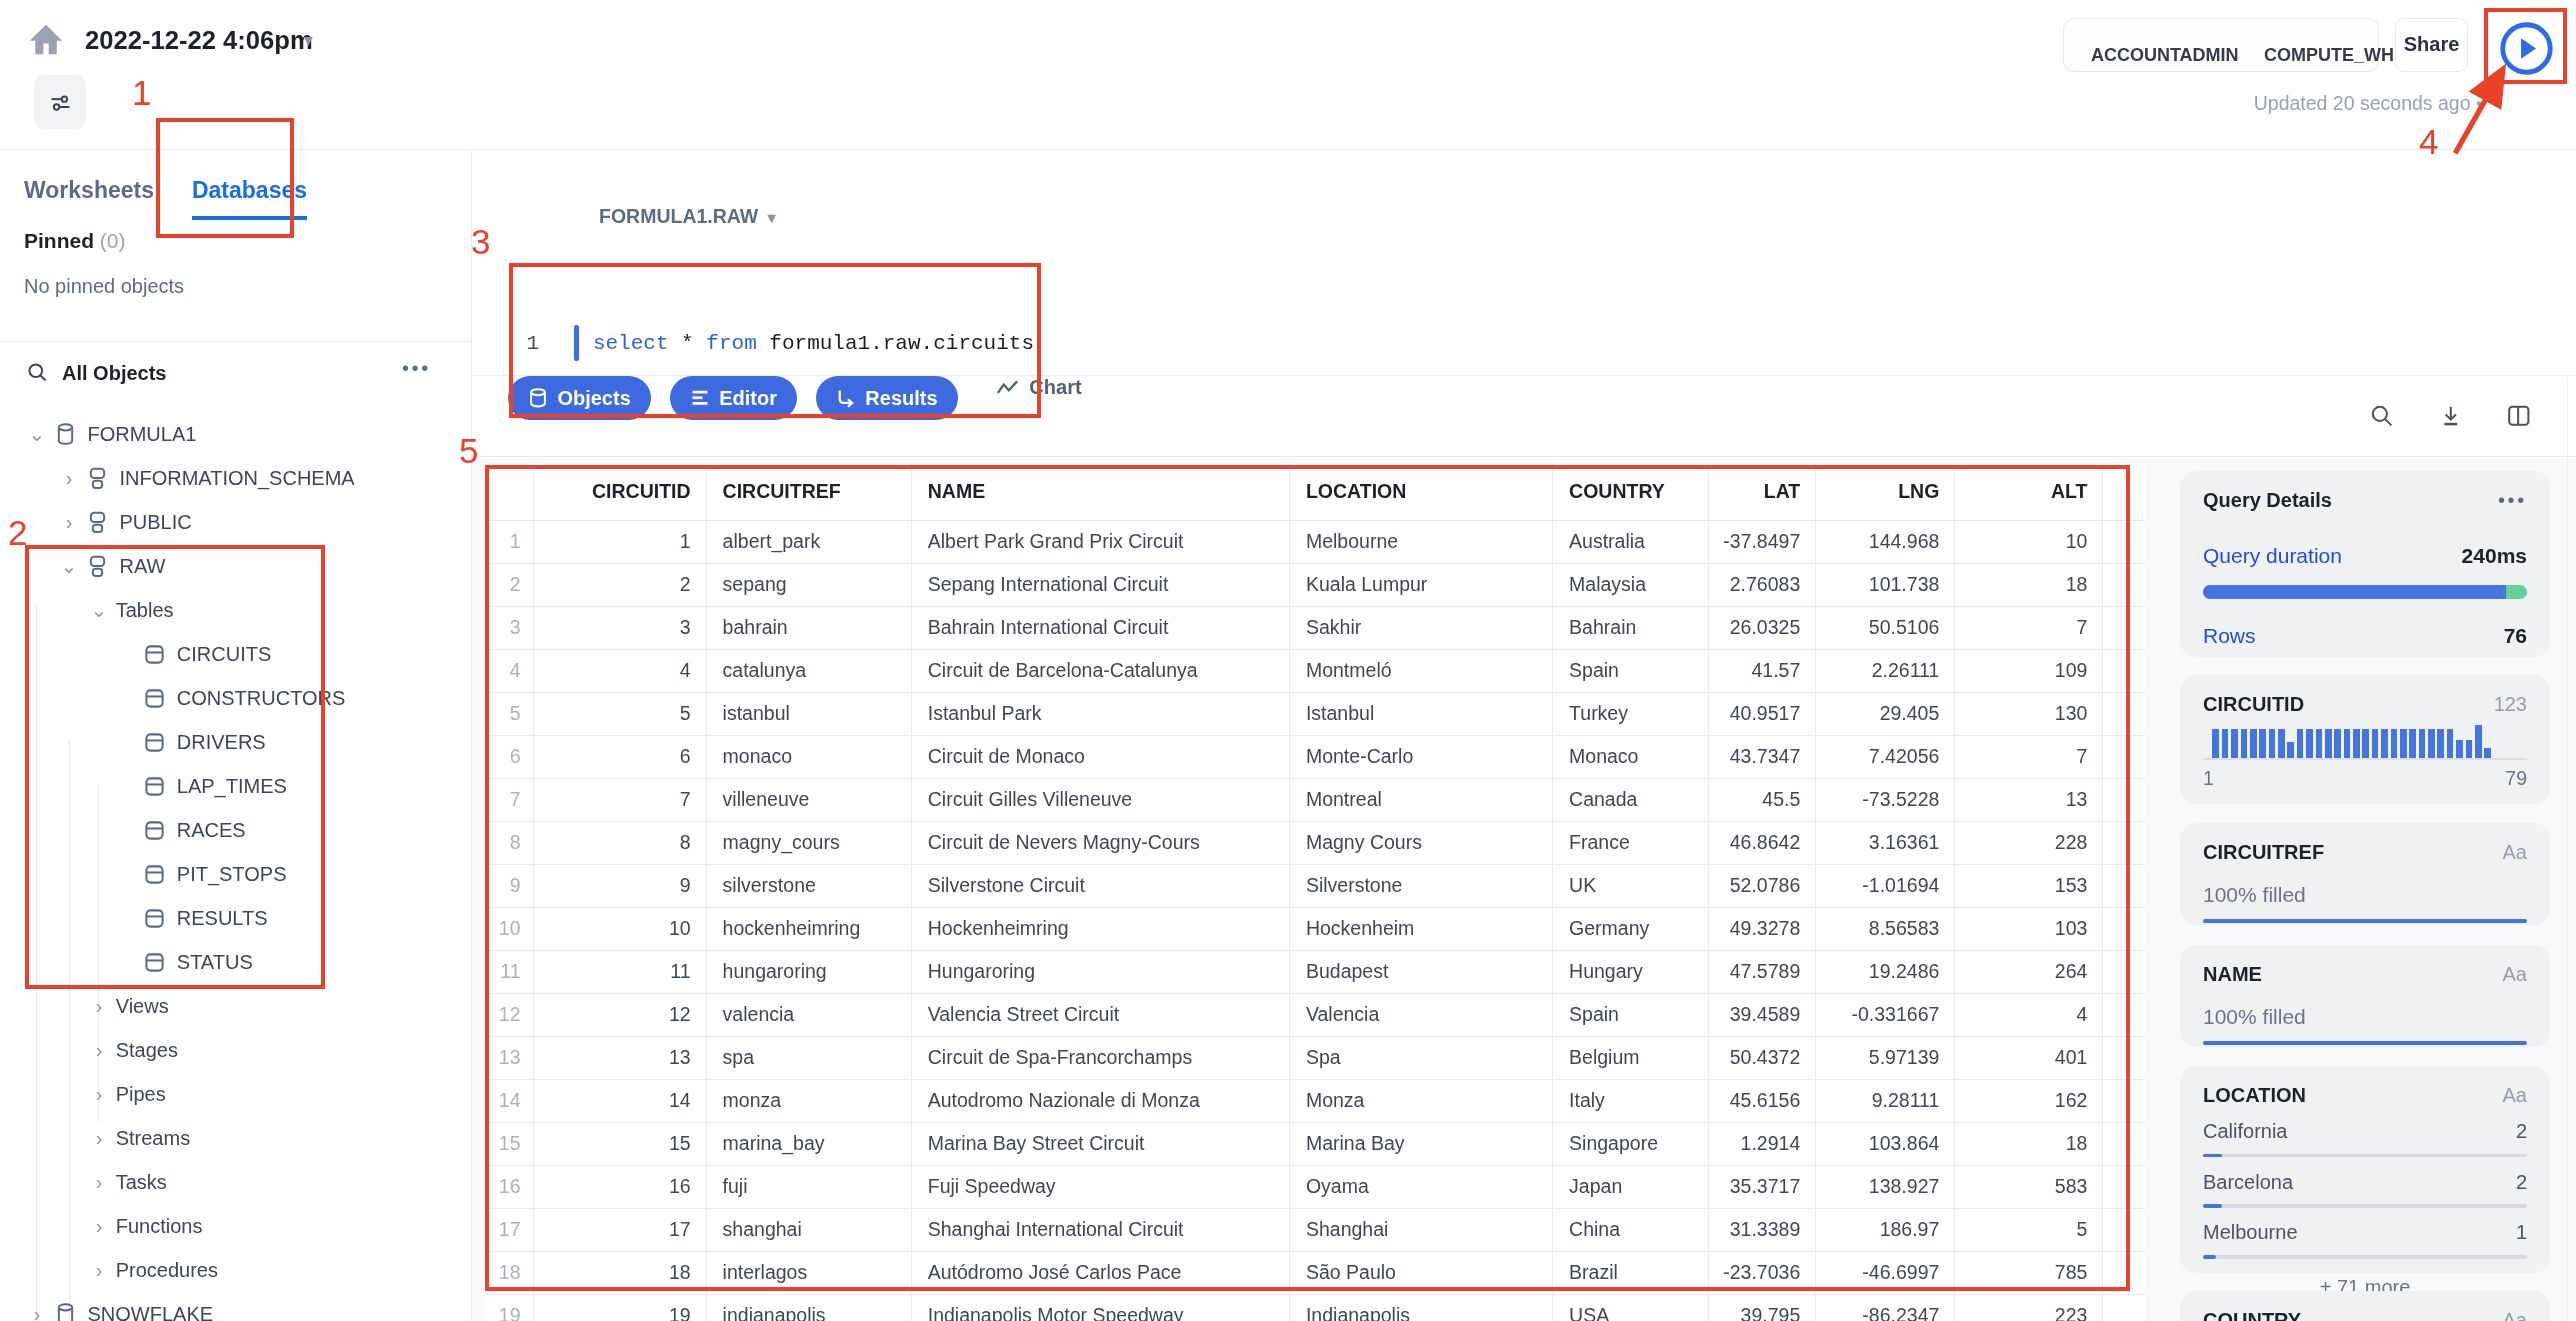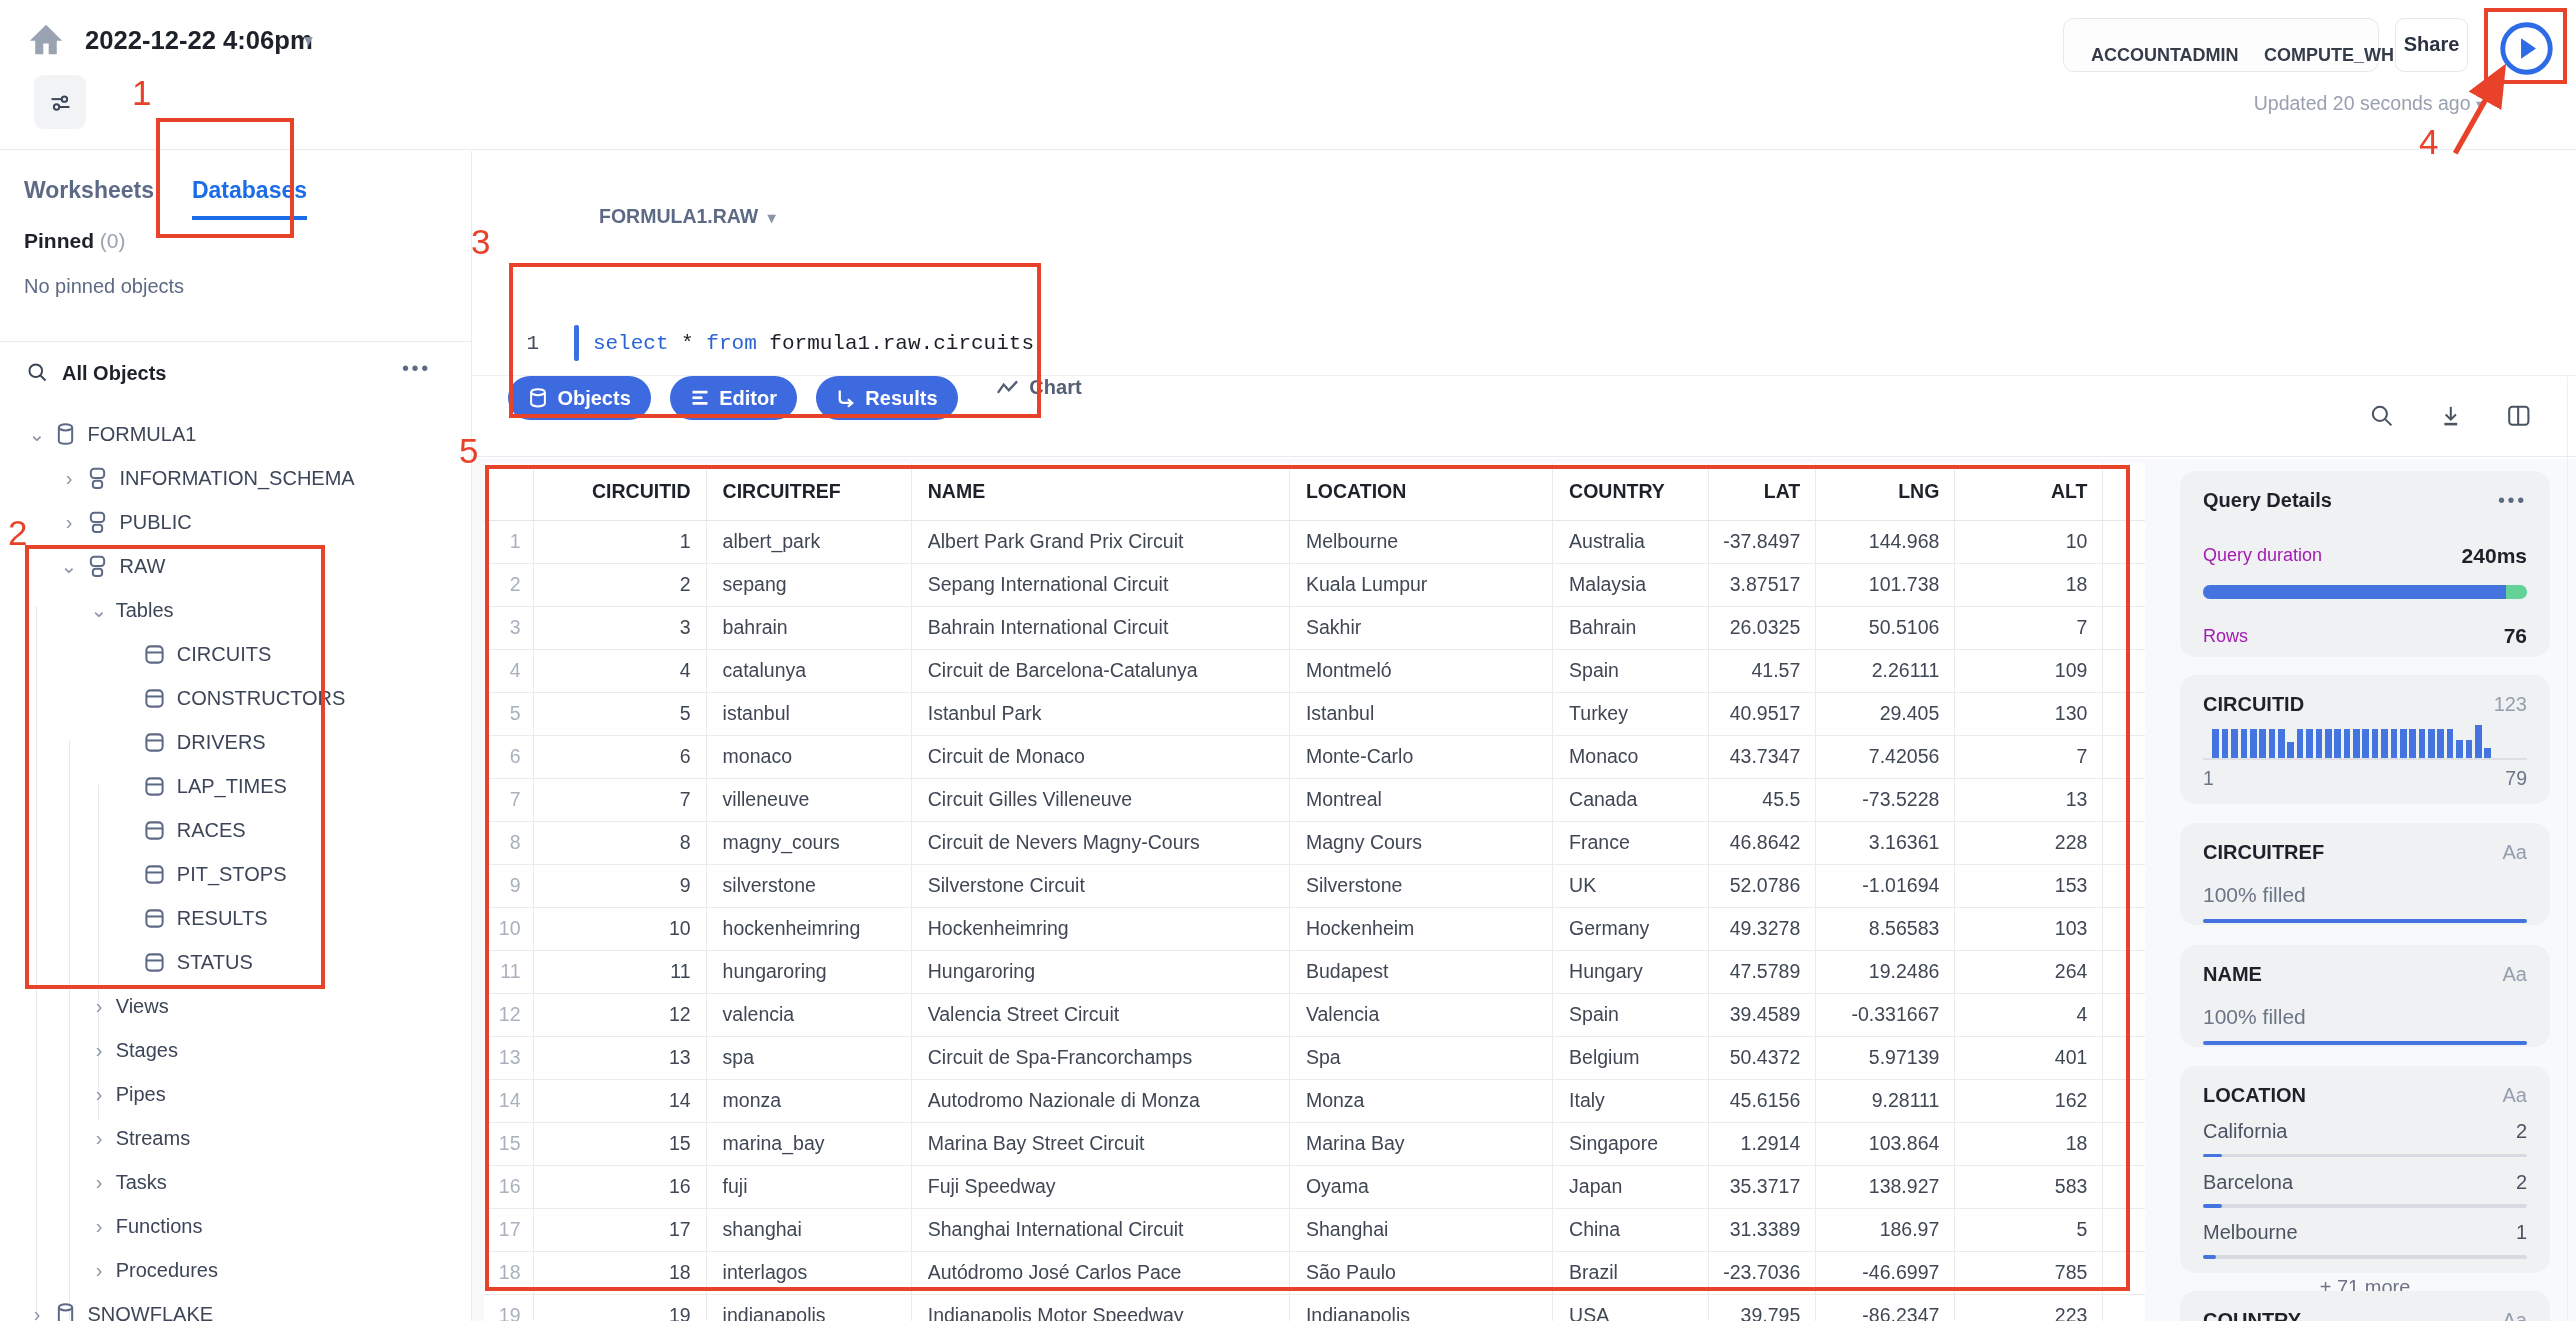--- a/index.html
+++ b/index.html
@@ -74,21 +74,21 @@
   .grid td.rownum { color:#a9b1bd; text-align:right; padding-right:12px; border-right:1.3px solid #e9ebee; }
   .grid th.rownum { border-right:1.3px solid #e9ebee; }
 
   
   .rpanel { position:absolute; left:1708px; top:0; width:370px; height:863px; }
   .card { position:absolute; left:0; width:370px; background:#f0f1f3; border-radius:16px; padding:17.5px 23px; }
   .card-title-row { display:flex; justify-content:space-between; align-items:center; }
   .card-title { font-size:20px; font-weight:700; color:#1d2129; }
   .card-type { font-size:20px; color:#959eae; }
   .qd-row { display:flex; justify-content:space-between; align-items:center; }
-  .qd-label { font-size:18px; color:#a21caf; }
+  .qd-label { font-size:21px; color:#1d4ed8; }
   .qd-val { font-size:21px; font-weight:700; color:#1d2129; }
   .progress { height:13.5px; border-radius:6.7px; overflow:hidden; display:flex; }
   .progress .p-blue { background:#4374e0; }
   .progress .p-green { background:#63d297; }
   .hist { display:flex; align-items:flex-end; gap:2.7px; height:35px; padding:0 9.4px; border-bottom:2px solid #dcdfe4; }
   .hist .bar { width:6.7px; background:#4374e0; }
   .minmax { display:flex; justify-content:space-between; font-size:19.5px; color:#6b7587; margin-top:6.7px; }
   .fill-label { font-size:21px; color:#6b7587; margin-top:19px; }
   .fill-line { height:4px; background:#4374e0; border-radius:2px; margin-top:12px; }
   .loc-item { margin-top:13.5px; }
@@ -419,21 +419,21 @@
               <td class="ar">10</td>
               <td class="al"></td>
             </tr>
             <tr>
               <td class="rownum">2</td>
               <td class="ar">2</td>
               <td class="al">sepang</td>
               <td class="al">Sepang International Circuit</td>
               <td class="al">Kuala Lumpur</td>
               <td class="al">Malaysia</td>
-              <td class="ar">3.87517</td>
+              <td class="ar">2.76083</td>
               <td class="ar">101.738</td>
               <td class="ar">18</td>
               <td class="al"></td>
             </tr>
             <tr>
               <td class="rownum">3</td>
               <td class="ar">3</td>
               <td class="al">bahrain</td>
               <td class="al">Bahrain International Circuit</td>
               <td class="al">Sakhir</td>

